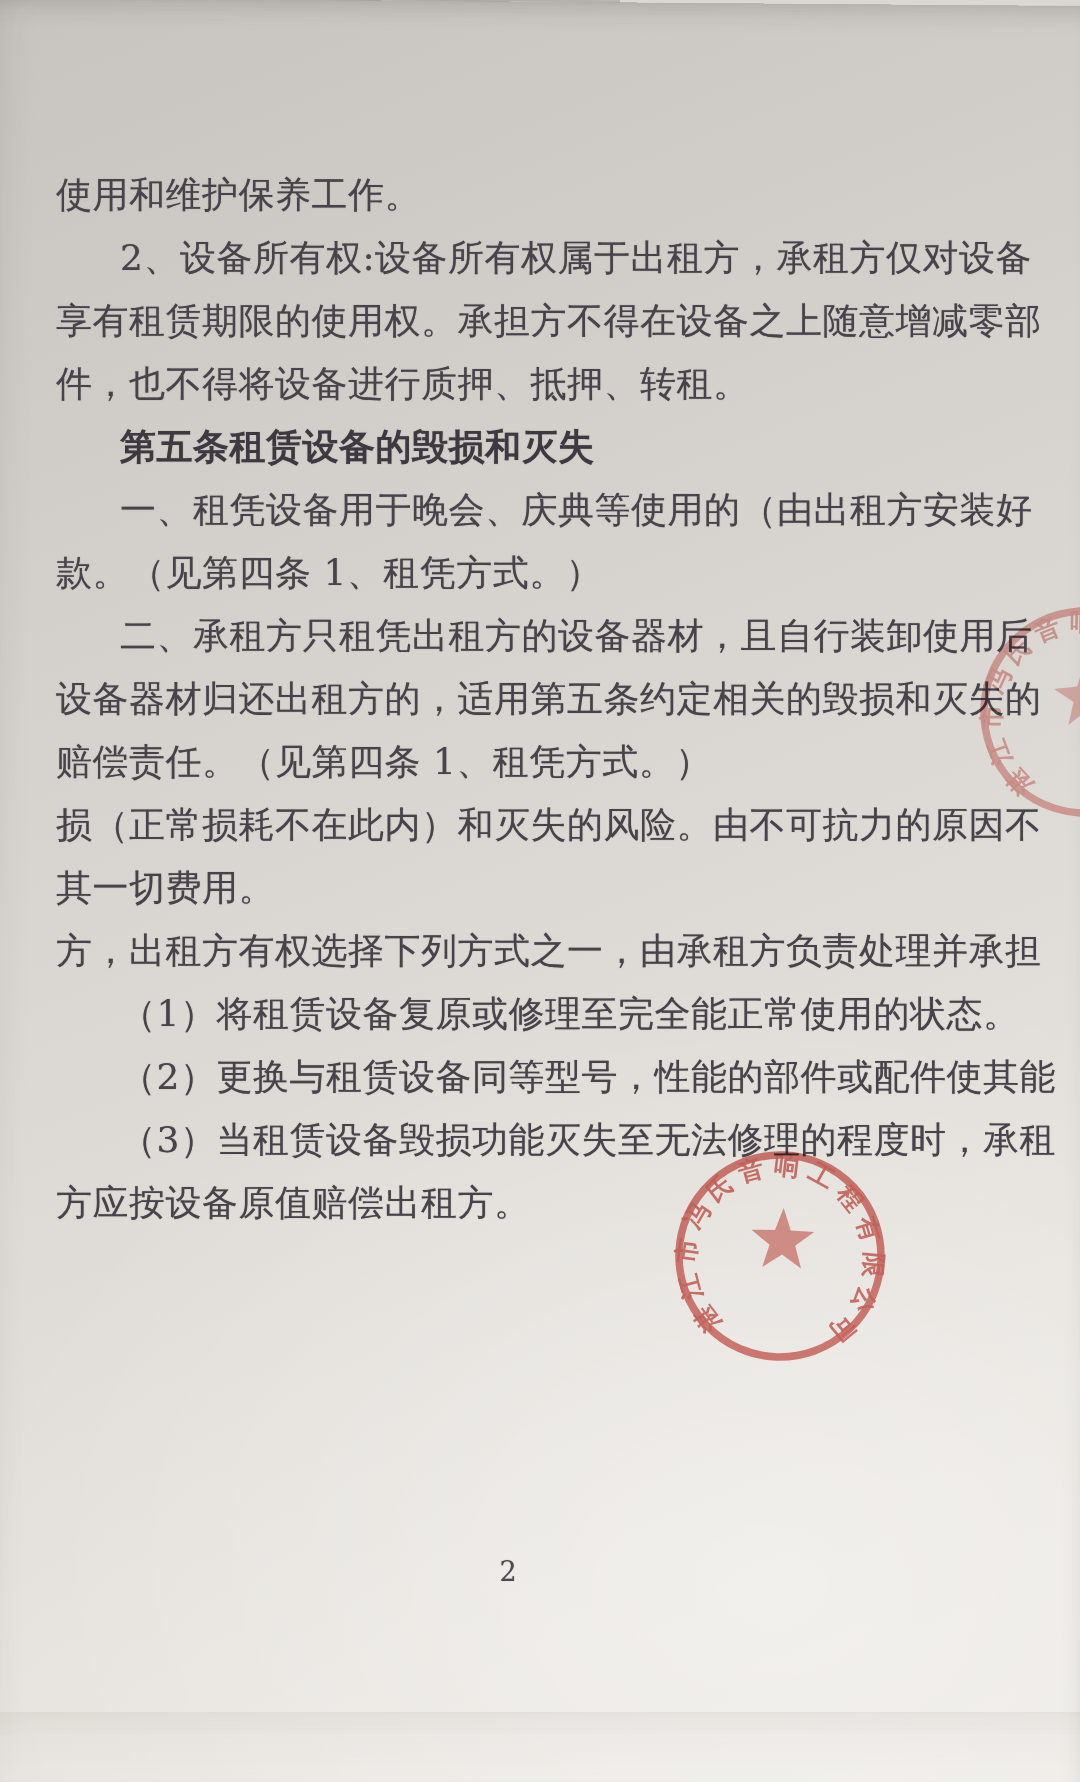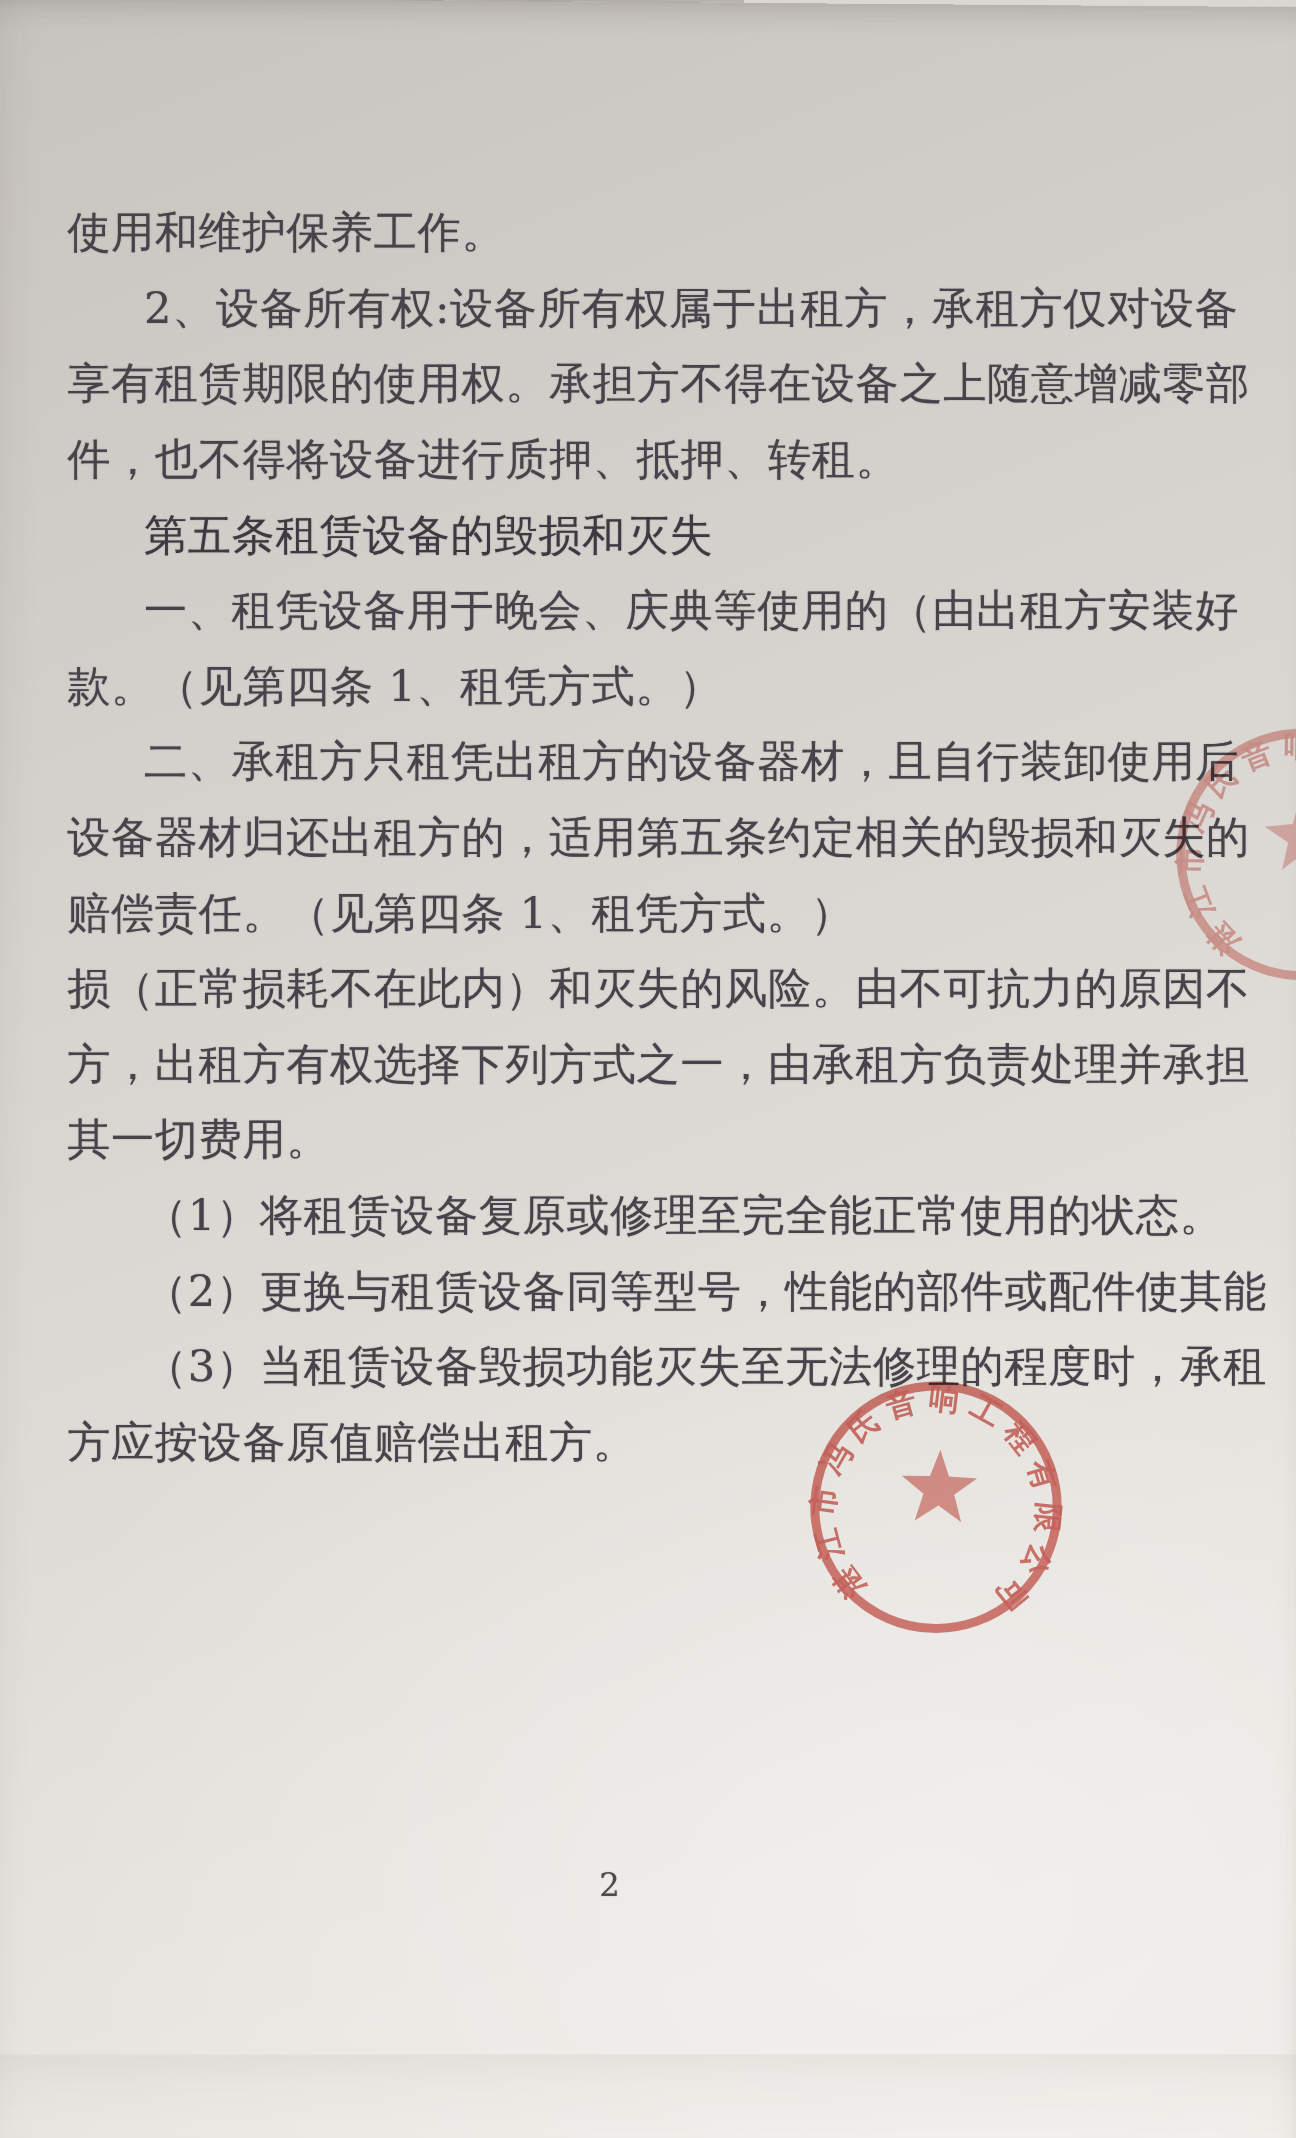--- a/index.html
+++ b/index.html
@@ -49,21 +49,21 @@
     left: 56px; top: 163px;
     width: 1004px;
     font-size: 36px;
     line-height: 63px;
     letter-spacing: 0.5px;
     color: #46444a;
     text-shadow: 0 0 1px rgba(70,68,74,0.55);
   }
   .line { height: 63px; white-space: nowrap; }
   .line.ind { text-indent: 64px; }
-  .line.bold { font-weight: 400; color: #3c3a40; }
+  .line.bold { font-weight: 700; color: #3c3a40; }
 
   .page-num {
     position: absolute;
     left: 480px; top: 1556px; width: 56px;
     text-align: center;
     font-size: 27px;
     color: #4c4a4e;
     text-shadow: 0 0 1px rgba(70,68,74,0.5);
   }
 
@@ -96,22 +96,22 @@
       <div class="line ind">2、设备所有权:设备所有权属于出租方，承租方仅对设备</div>
       <div class="line">享有租赁期限的使用权。承担方不得在设备之上随意增减零部</div>
       <div class="line">件，也不得将设备进行质押、抵押、转租。</div>
       <div class="line ind bold">第五条租赁设备的毁损和灭失</div>
       <div class="line ind">一、租凭设备用于晚会、庆典等使用的（由出租方安装好</div>
       <div class="line">款。（见第四条 1、租凭方式。）</div>
       <div class="line ind">二、承租方只租凭出租方的设备器材，且自行装卸使用后</div>
       <div class="line">设备器材归还出租方的，适用第五条约定相关的毁损和灭失的</div>
       <div class="line">赔偿责任。（见第四条 1、租凭方式。）</div>
       <div class="line">损（正常损耗不在此内）和灭失的风险。由不可抗力的原因不</div>
+      <div class="line">其一切费用。</div>
       <div class="line">方，出租方有权选择下列方式之一，由承租方负责处理并承担</div>
-      <div class="line">其一切费用。</div>
       <div class="line ind">（1）将租赁设备复原或修理至完全能正常使用的状态。</div>
       <div class="line ind">（2）更换与租赁设备同等型号，性能的部件或配件使其能</div>
       <div class="line ind">（3）当租赁设备毁损功能灭失至无法修理的程度时，承租</div>
       <div class="line">方应按设备原值赔偿出租方。</div>
     </div>
 
     <div class="page-num">2</div>
 
     <svg class="seal seal-main" viewBox="0 0 240 240" xmlns="http://www.w3.org/2000/svg" xmlns:xlink="http://www.w3.org/1999/xlink">
       <circle cx="120" cy="120" r="101" fill="none" stroke="#cc4a41" stroke-width="7.5" stroke-opacity="0.85"></circle>

